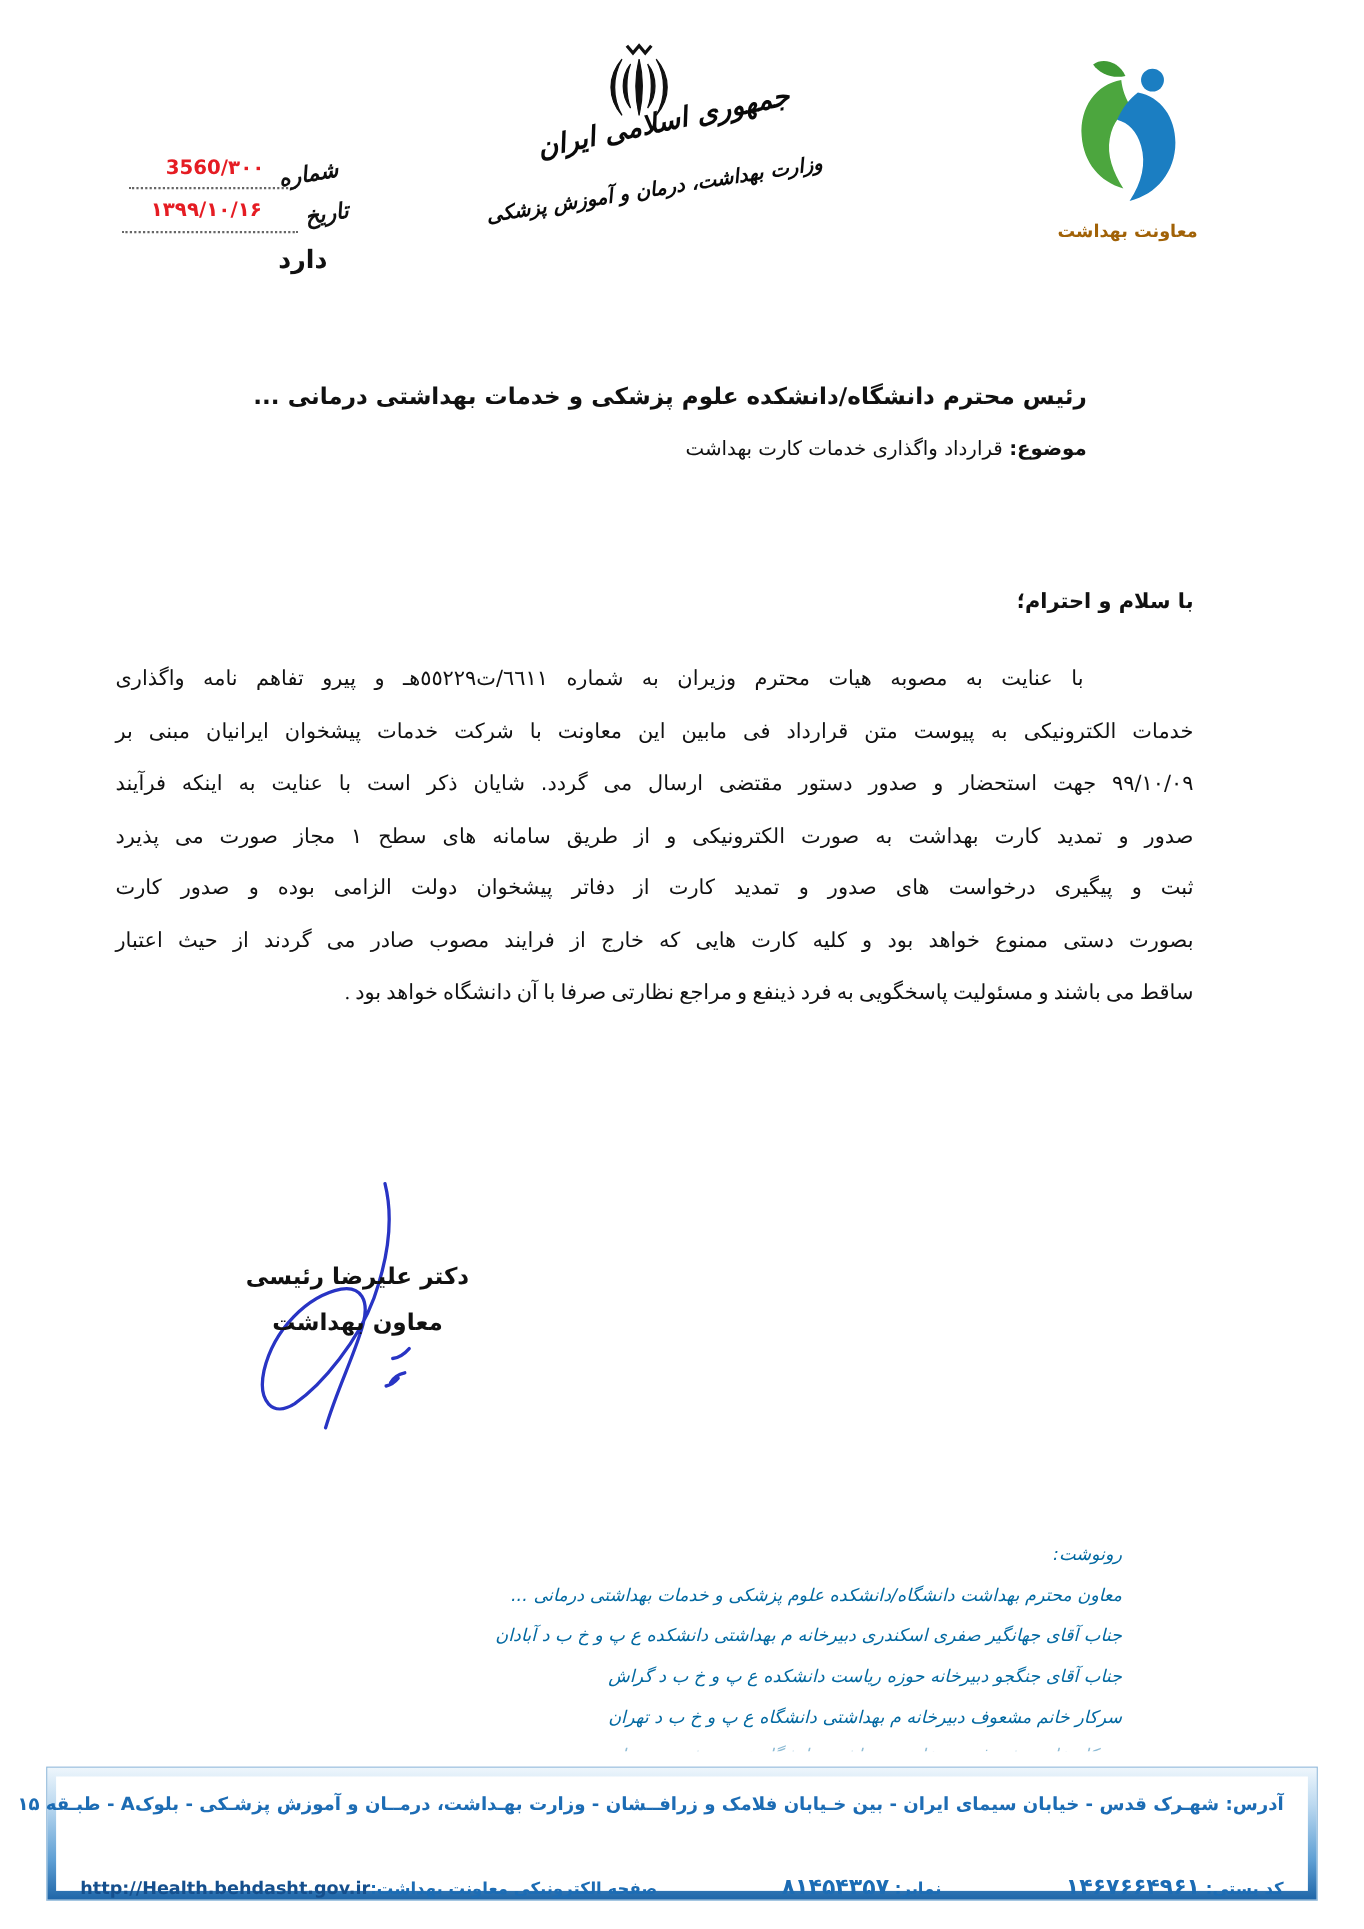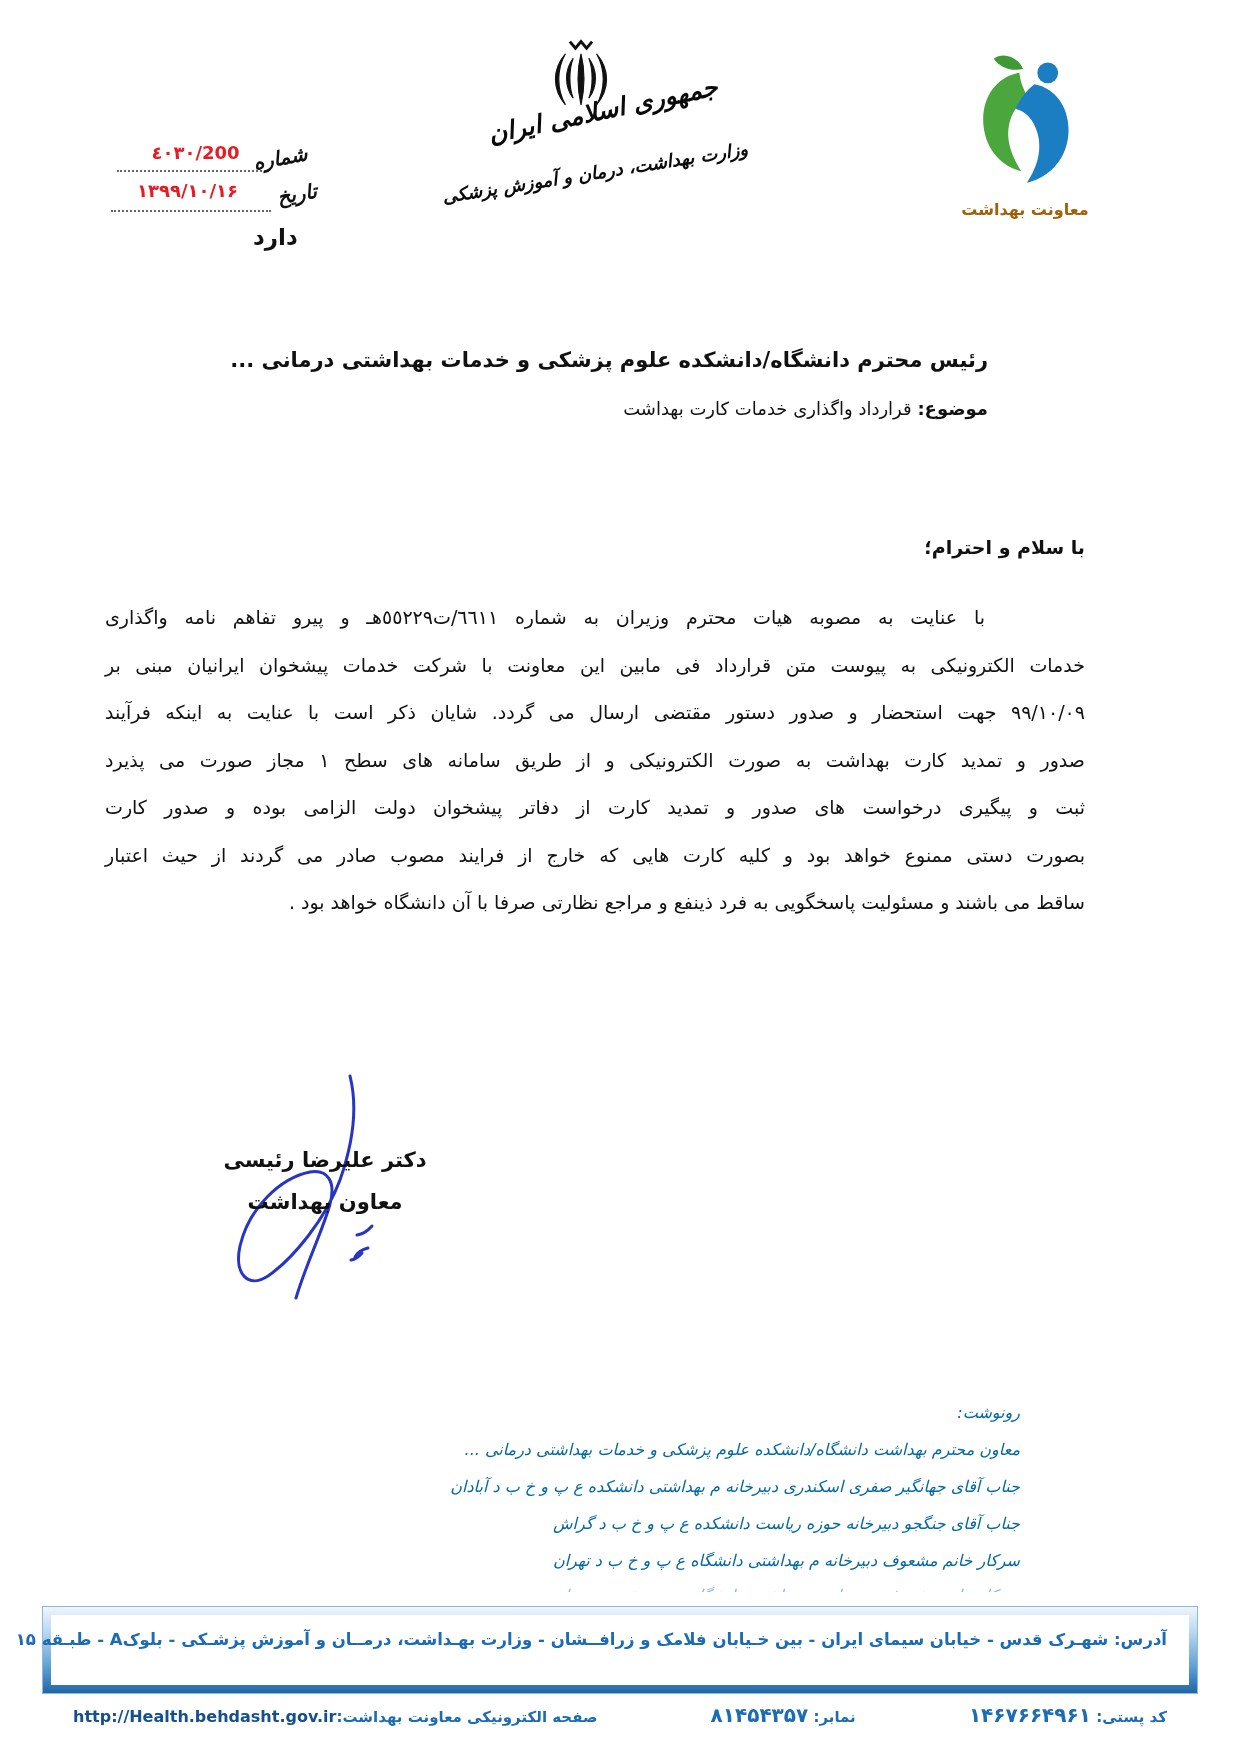--- a/index.html
+++ b/index.html
@@ -40,36 +40,36 @@
     font-weight:bold; font-size:21px; letter-spacing:-0.2px;
   }
   .subject { position:absolute; top:398px; right:252px; left:120px; text-align:right; font-size:18px; }
   .subject .lbl { font-weight:bold; }
   .subject .val { font-weight:400; }
   .salutation { position:absolute; top:536px; right:155px; font-weight:bold; font-size:19px; }
   .body-block { position:absolute; top:594px; right:155px; left:105px; font-size:19px; }
   .body-line { height:47.5px; line-height:47.5px; text-align:justify; text-align-last:justify;
                white-space:nowrap1; }
   .body-line.first { padding-right:100px; }
-  .body-line.last  { text-align:right; text-align-last:right; }
+  .body-line.last  { text-align:right; text-align-last:right;font-family:Liberation Serif, serif; }
   
   .sig-svg   { position:absolute; top:1068px; left:222px; width:185px; height:245px; }
   .sig-name  { position:absolute; top:1148px; left:205px; width:240px; text-align:center;
                font-weight:bold; font-size:21px; }
   .sig-title { position:absolute; top:1190px; left:205px; width:240px; text-align:center;
                font-weight:bold; font-size:21px; }
   
   .cc { position:absolute; top:1394px; right:220px; left:280px; text-align:right;
         font-style:italic; font-size:16px; color:#0369a1; }
   .cc-heading { line-height:37px; font-weight:500; }
   .cc-item { line-height:37px; }
   .cc-partial { height:13px; overflow:hidden; opacity:0.45; line-height:34px; }
   
   .footer-frame {
-    position:absolute; left:42px; right:42px; top:1606px; height:88px;
+    position:absolute; left:42px; right:42px; top:1606px; height:122px;
     background:linear-gradient(180deg,#eef6fc 0%,#bcd9f0 28%,#5e9fd4 70%,#1f66a8 100%);
     padding:8px; border:1px solid #8fb8da;
   }
   .footer-inner { background:#ffffff; height:100%; padding:10px 22px 6px 22px;
                   color:#1c6cb4; font-weight:bold; }
   .footer-address { text-align:center; font-size:16.5px; line-height:30px; white-space:nowrap; }
   .footer-row2 { display:flex; justify-content:space-between; align-items:baseline;
                  margin-top:4px; font-size:15px; }
   .fnum { font-size:20px; letter-spacing:1px; }
   .furl { color:#154f8d; font-size:16px; direction:ltr; unicode-bidi:embed; }
@@ -88,21 +88,21 @@
       <path d="M39,20 C47,30 47,46 39,56 C43,46 43,30 39,20 Z"></path>
       <path d="M18,16 C6,30 6,48 18,62 C10,48 10,30 18,16 Z"></path>
       <path d="M46,16 C58,30 58,48 46,62 C54,48 54,30 46,16 Z"></path>
     </g>
   </svg>
 
   <div class="calligraphy1">جمهوری اسلامی ایران</div>
   <div class="calligraphy2">وزارت بهداشت، درمان و آموزش پزشکی</div>
 
   <div class="ref-block">
-    <div class="ref-num">200/٤٠٣٠</div>
+    <div class="ref-num">٣٠٠/3560</div>
     <div class="dots1"></div>
     <div class="ref-label1">شماره</div>
     <div class="ref-date">۱۳۹۹/۱۰/۱۶</div>
     <div class="dots2"></div>
     <div class="ref-label2">تاریخ</div>
     <div class="ref-attach">دارد</div>
   </div>
 
   <div class="logo-wrap">
     <svg class="logo-svg" viewBox="0 0 120 150">

